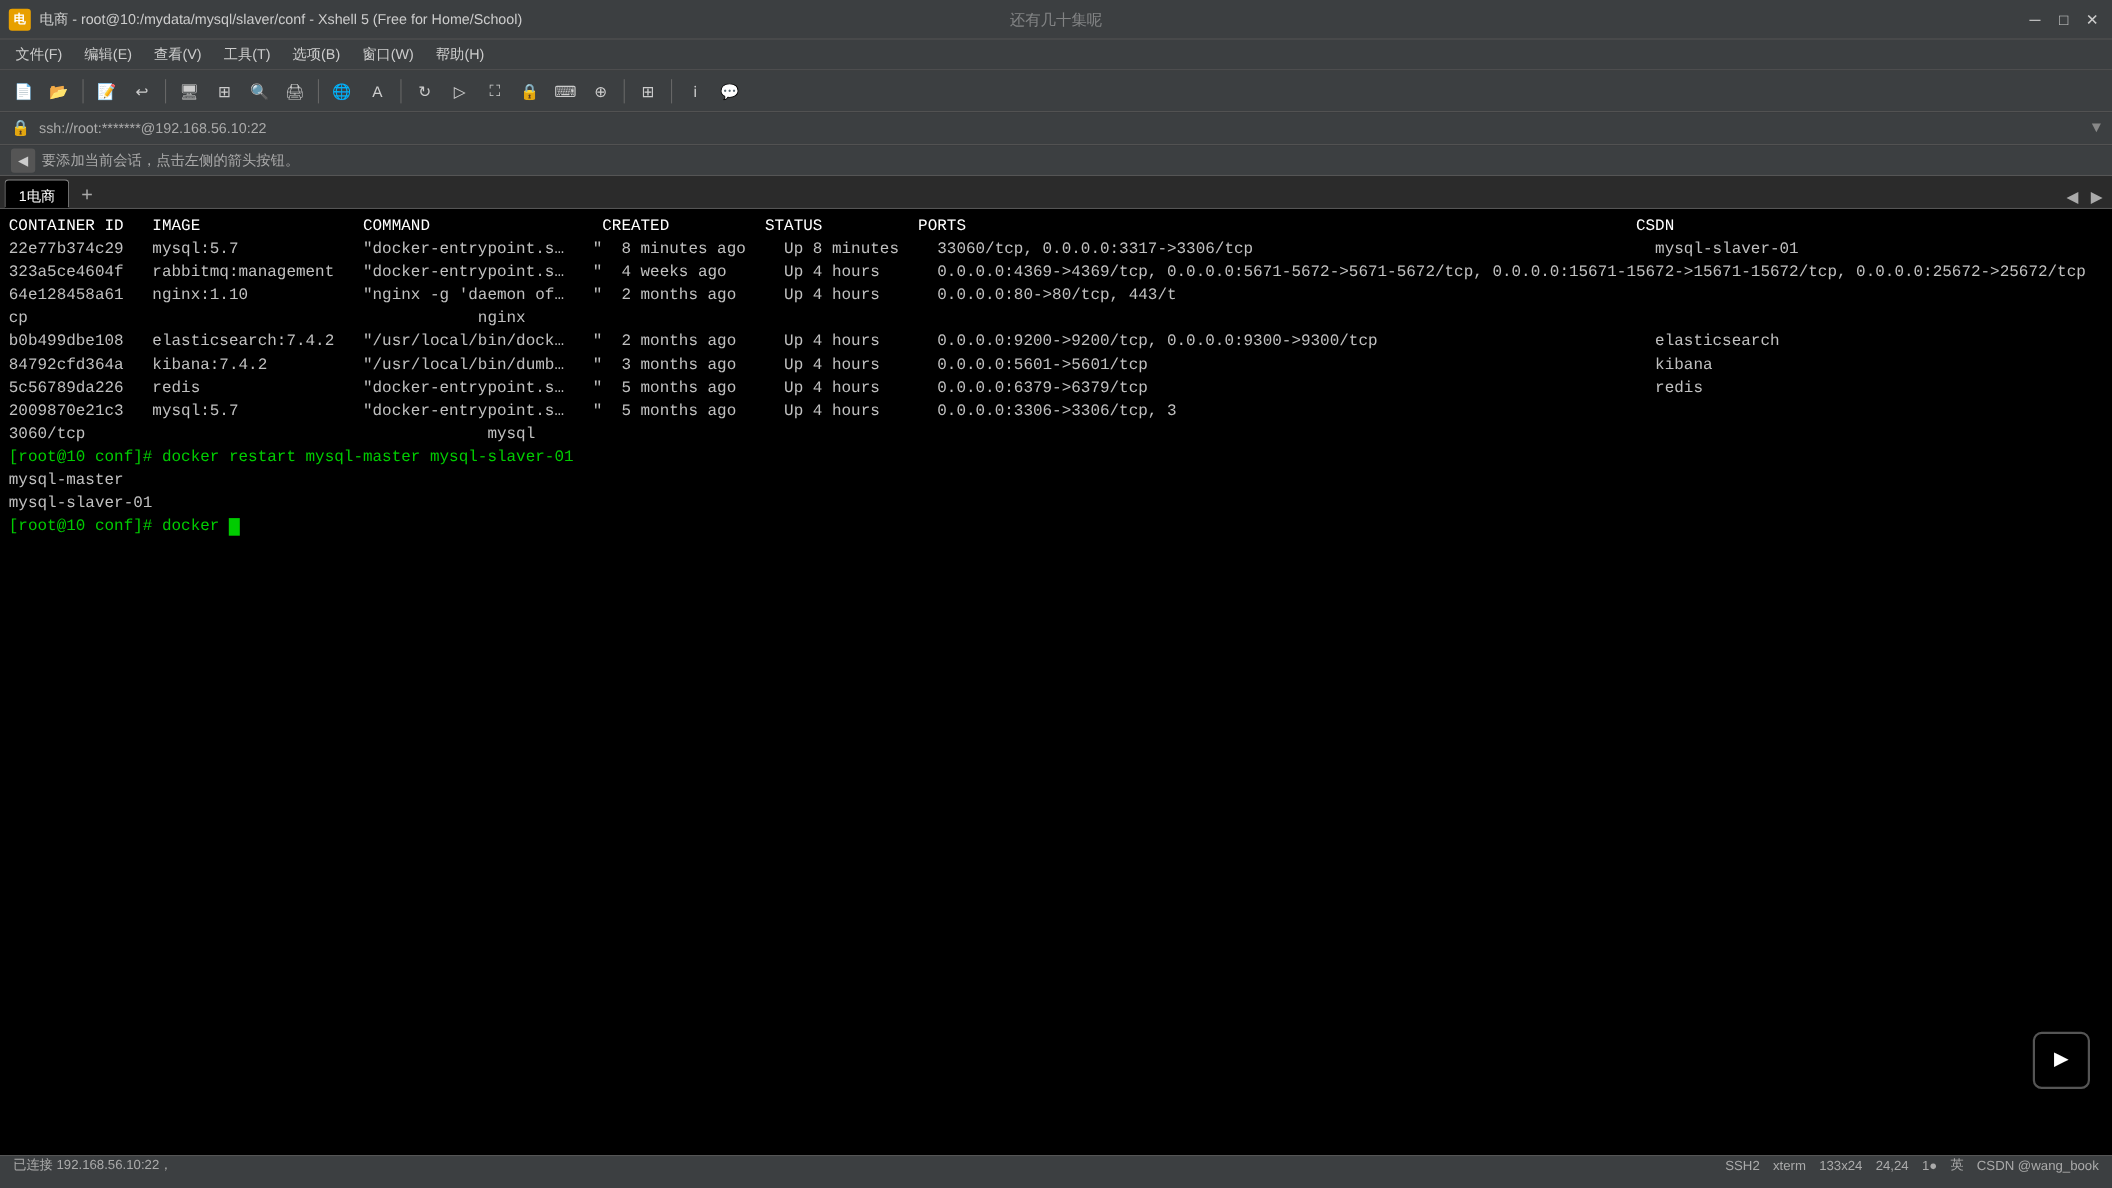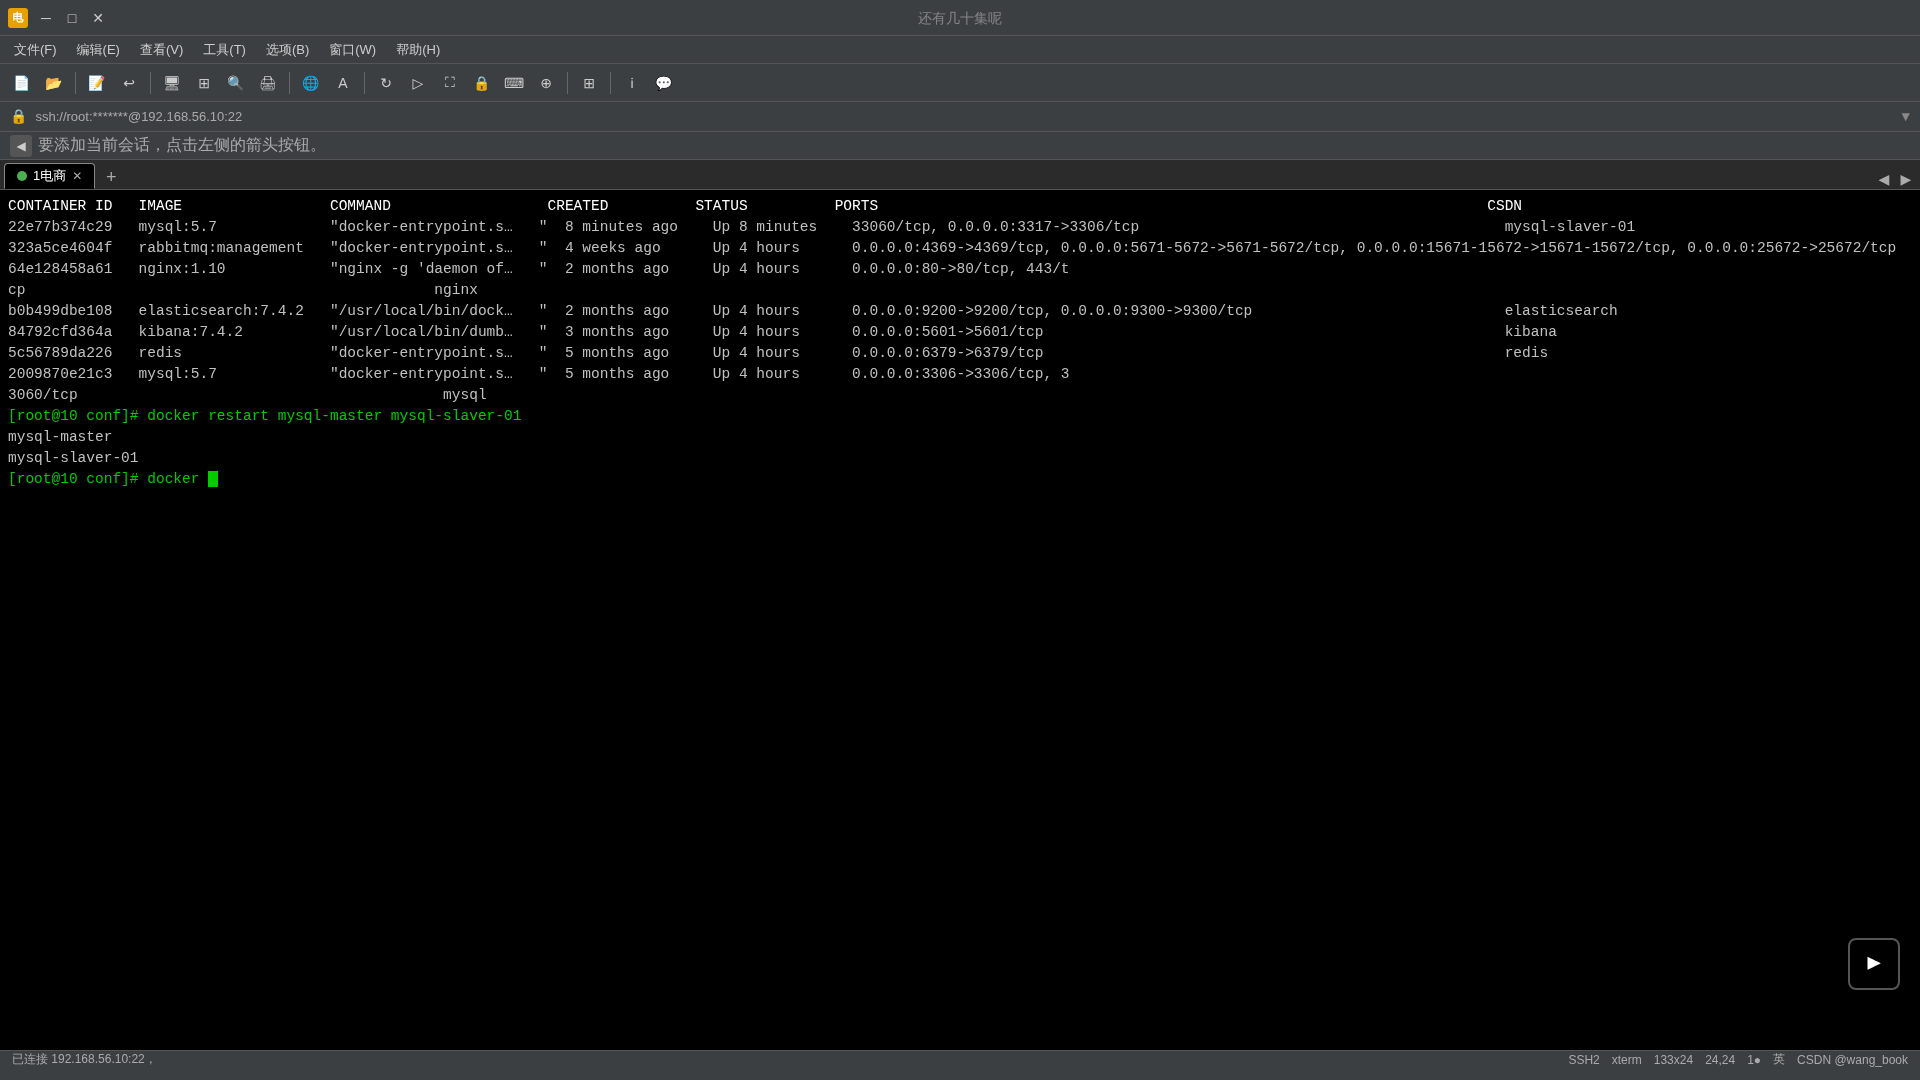--- a/index.html
+++ b/index.html
@@ -145,21 +145,21 @@
       background: #555;
       border: none;
       border-radius: 3px;
       color: #ccc;
       font-size: 12px;
       cursor: pointer;
       display: flex; align-items: center; justify-content: center;
     }
     .info-text {
       font-family: Liberation Serif, serif;
-      font-size: 16px;
+      font-size: 13px;
       color: #aaa;
     }
 
     
     .tab-bar {
       background: #2b2b2b;
       height: 30px;
       display: flex;
       align-items: flex-end;
       padding: 0 4px;
@@ -171,20 +171,21 @@
       background: #1e1e1e;
       border: 1px solid #555;
       border-bottom: none;
       padding: 0 12px;
       display: flex; align-items: center; gap: 6px;
       cursor: pointer;
       border-radius: 4px 4px 0 0;
       font-family: 'Microsoft YaHei', sans-serif;
       font-size: 13px;
       color: #ddd;
+      flex-direction: column;
     }
     .tab.active {
       background: #000;
       border-color: #888;
       border-bottom: 1px solid #000;
       color: #fff;
     }
     .tab-indicator {
       width: 10px; height: 10px;
       border-radius: 50%;
@@ -280,20 +281,21 @@
       display: flex; align-items: center; justify-content: center;
       cursor: pointer;
       z-index: 10;
     }
   </style>
 </head>
 <body>
 
 <div class="title-bar">
   <div class="title-bar-icon">电</div>
+  <span class="title-bar-text">电商 - root@10:/mydata/mysql/slaver/conf - Xshell 5 (Free for Home/School)</span>
   <div class="title-bar-controls">
     <button class="title-btn">─</button>
     <button class="title-btn">□</button>
     <button class="title-btn close-btn">✕</button>
   </div>
   <div class="watermark">还有几十集呢</div>
 </div>
 
 <div class="menu-bar">
   <span class="menu-item">文件(F)</span>

